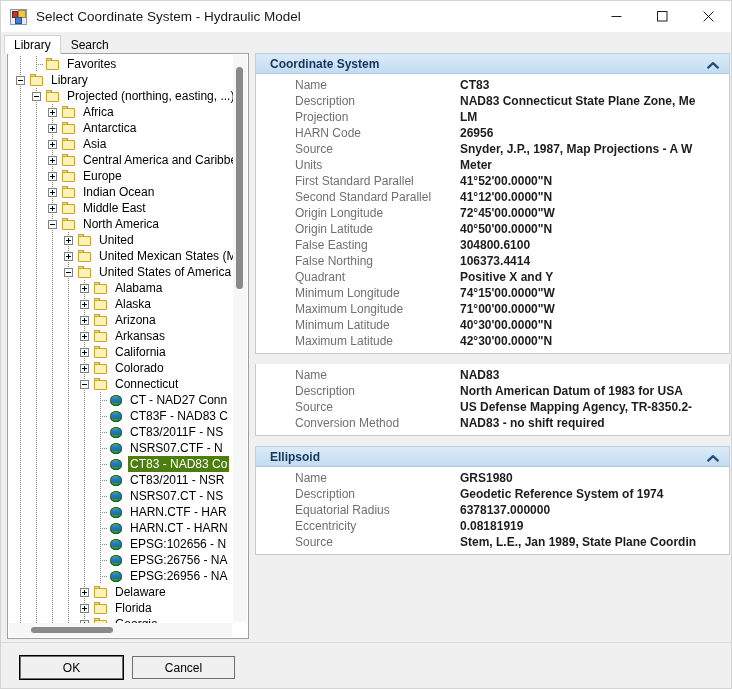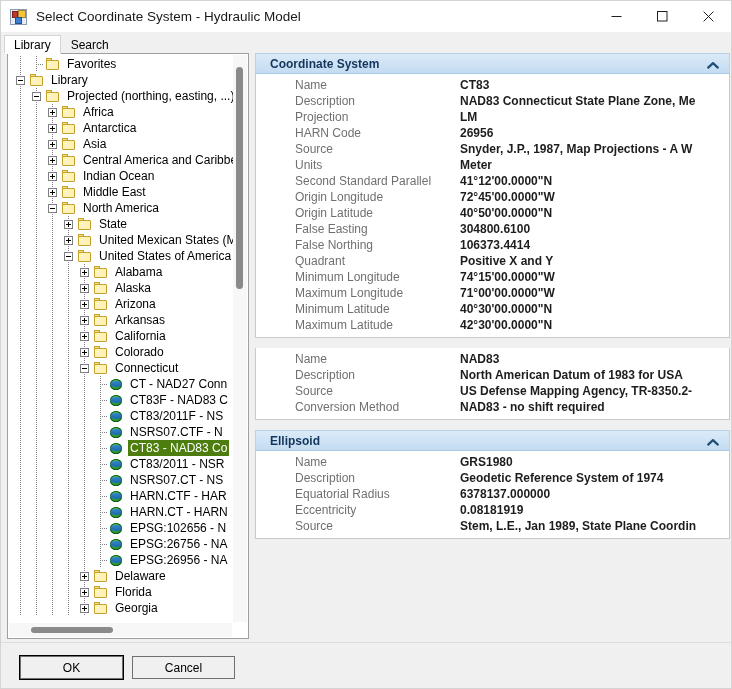--- a/index.html
+++ b/index.html
@@ -234,20 +234,33 @@
               <div style="width: 40px; flex: 0 0 auto; height: 16px; position: relative;">
                 <div class="vline" style="left: 12px;"></div>
                 <div class="vline" style="left: 28px;"></div>
                 <div class="vline" style="left: 44px;"></div>
               </div>
               <div class="expander plus"></div>
               <div class="folder">
                 <div class="ft"></div>
                 <div class="fb"></div>
               </div>
+              <span class="tlabel">Europe</span>
+            </div>
+            <div class="tnode">
+              <div style="width: 40px; flex: 0 0 auto; height: 16px; position: relative;">
+                <div class="vline" style="left: 12px;"></div>
+                <div class="vline" style="left: 28px;"></div>
+                <div class="vline" style="left: 44px;"></div>
+              </div>
+              <div class="expander plus"></div>
+              <div class="folder">
+                <div class="ft"></div>
+                <div class="fb"></div>
+              </div>
               <span class="tlabel">Indian Ocean</span>
             </div>
             <div class="tnode">
               <div style="width: 40px; flex: 0 0 auto; height: 16px; position: relative;">
                 <div class="vline" style="left: 12px;"></div>
                 <div class="vline" style="left: 28px;"></div>
                 <div class="vline" style="left: 44px;"></div>
               </div>
               <div class="expander plus"></div>
               <div class="folder">
@@ -274,21 +287,21 @@
                 <div class="vline" style="left: 12px;"></div>
                 <div class="vline" style="left: 28px;"></div>
                 <div class="vline" style="left: 44px;"></div>
                 <div class="vline" style="left: 60px;"></div>
               </div>
               <div class="expander plus"></div>
               <div class="folder">
                 <div class="ft"></div>
                 <div class="fb"></div>
               </div>
-              <span class="tlabel">State</span>
+              <span class="tlabel">United</span>
             </div>
             <div class="tnode">
               <div style="width: 56px; flex: 0 0 auto; height: 16px; position: relative;">
                 <div class="vline" style="left: 12px;"></div>
                 <div class="vline" style="left: 28px;"></div>
                 <div class="vline" style="left: 44px;"></div>
                 <div class="vline" style="left: 60px;"></div>
               </div>
               <div class="expander plus"></div>
               <div class="folder">
@@ -688,20 +701,24 @@
               <div class="pk">HARN Code</div>
               <div class="pv">26956</div>
             </div>
             <div class="prow">
               <div class="pk">Source</div>
               <div class="pv">Snyder, J.P., 1987, Map Projections - A W</div>
             </div>
             <div class="prow">
               <div class="pk">Units</div>
               <div class="pv">Meter</div>
+            </div>
+            <div class="prow">
+              <div class="pk">First Standard Parallel</div>
+              <div class="pv">41°52'00.0000"N</div>
             </div>
             <div class="prow">
               <div class="pk">Second Standard Parallel</div>
               <div class="pv">41°12'00.0000"N</div>
             </div>
             <div class="prow">
               <div class="pk">Origin Longitude</div>
               <div class="pv">72°45'00.0000"W</div>
             </div>
             <div class="prow">

